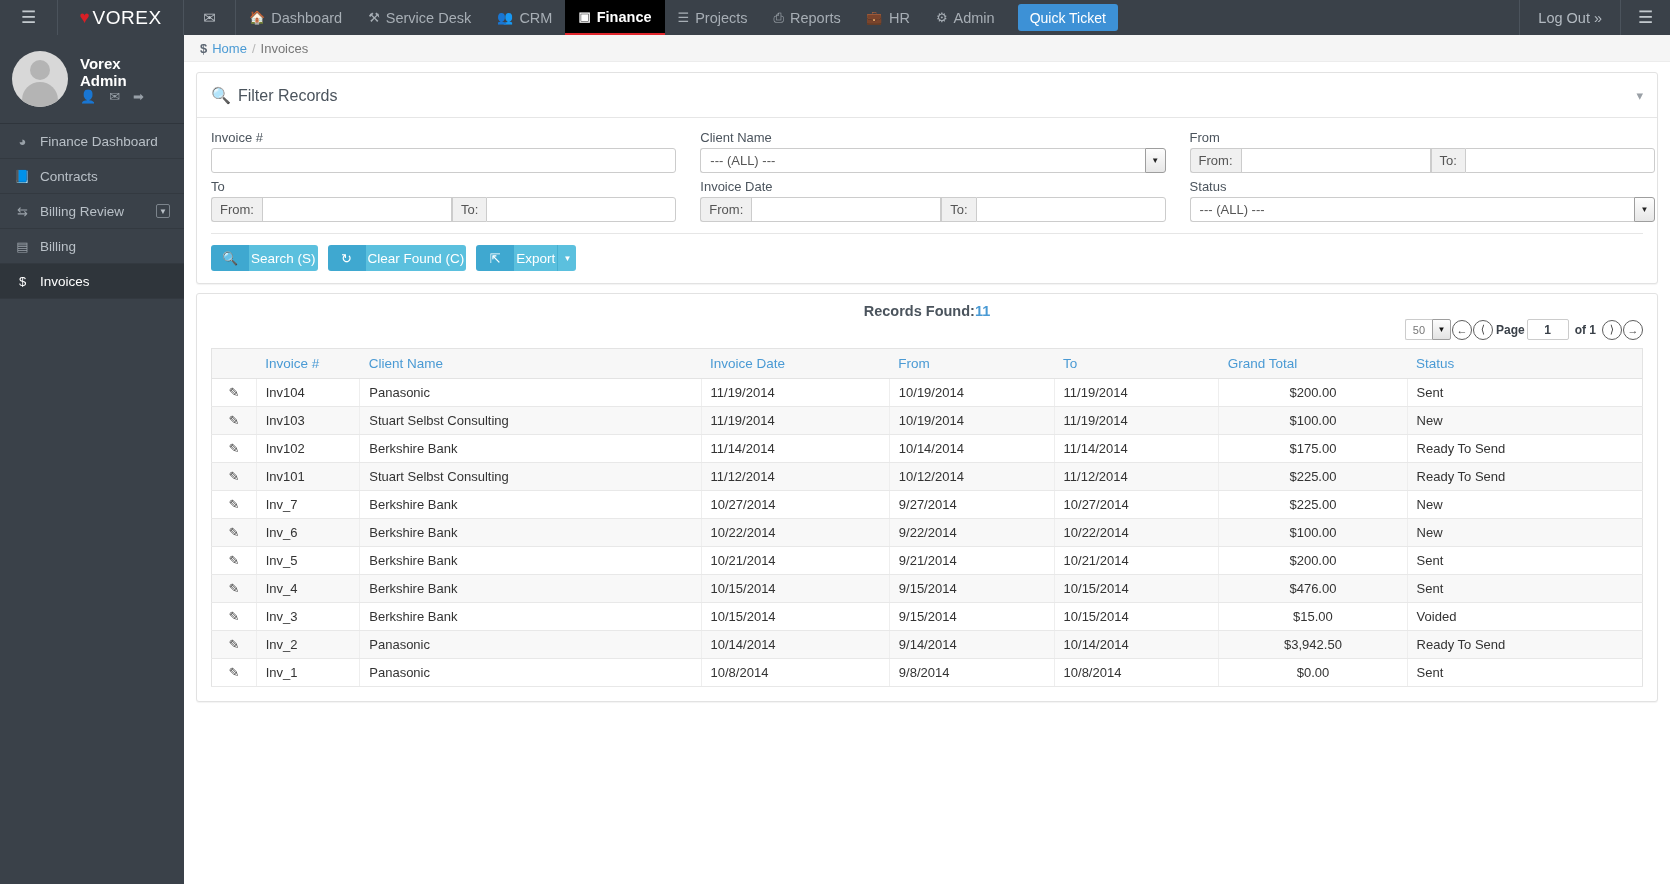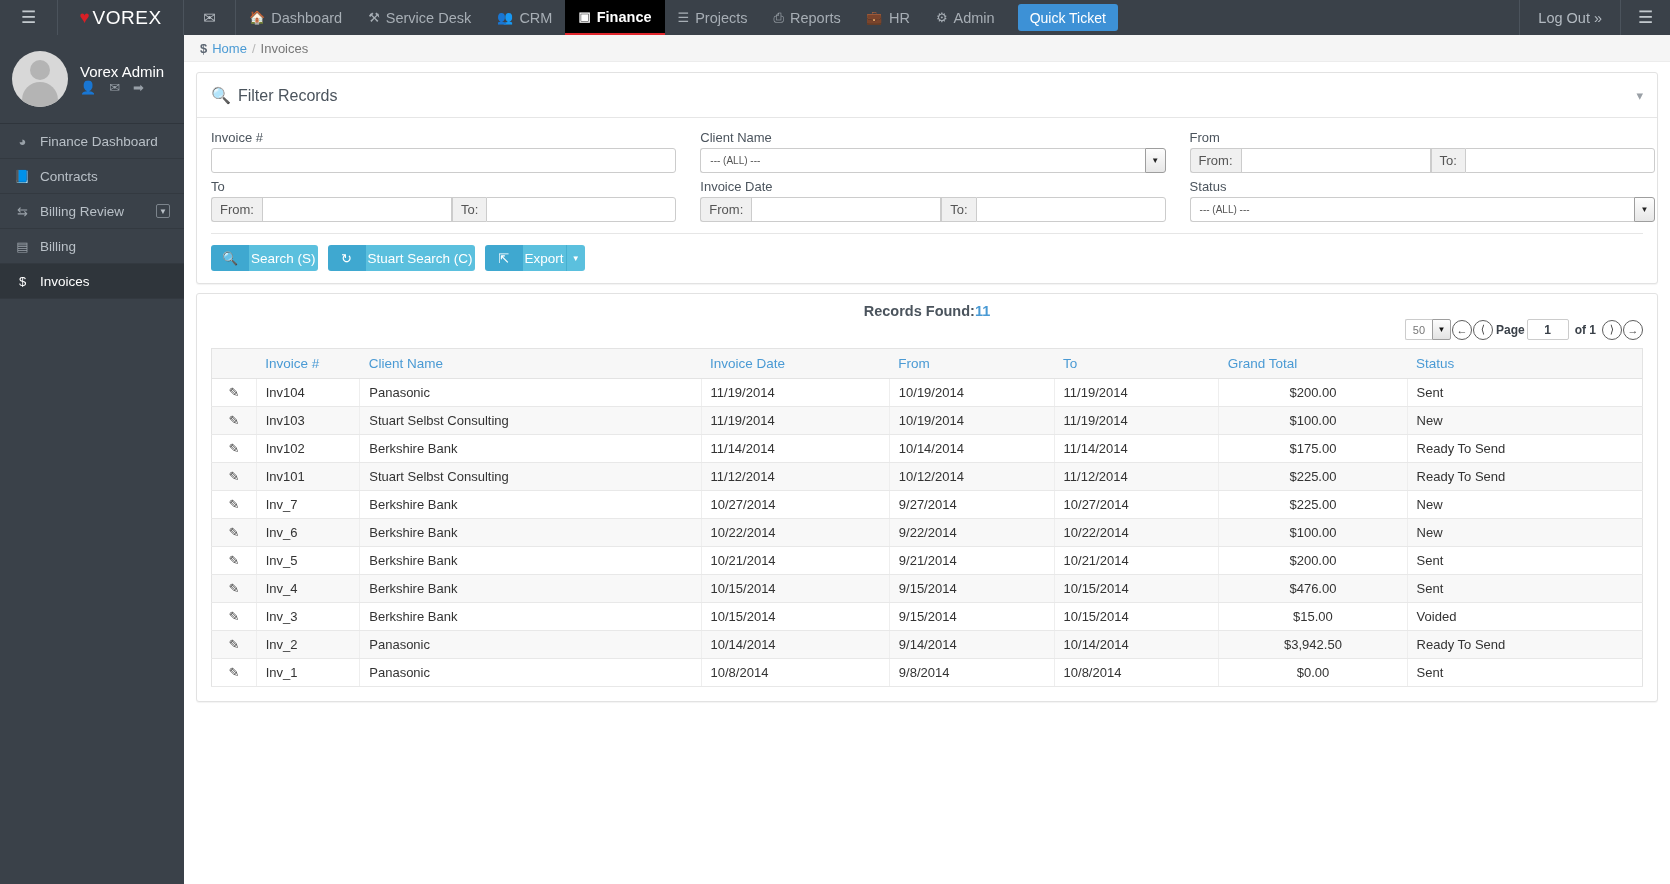--- a/index.html
+++ b/index.html
@@ -71,21 +71,21 @@
     position:relative; overflow:hidden;
   }
   .avatar::before{
     content:""; position:absolute; left:50%; top:9px; width:20px;height:20px;
     background:#b4b4b4; border-radius:50%; transform:translateX(-50%);
   }
   .avatar::after{
     content:""; position:absolute; left:50%; top:31px; width:36px;height:30px;
     background:#b4b4b4; border-radius:18px 18px 0 0; transform:translateX(-50%);
   }
-  .side-user-name{ color:#fff; font-size:15px; font-weight:normal; }
+  .side-user-name{ color:#fff; font-size:15px; font-weight:bold; }
   .side-user-icons{ display:flex; gap:13px; color:#98a0a8; font-size:13px; }
   .side-user-icons span{ cursor:pointer; }
   .side-menu{ }
   .side-item{
     display:flex; align-items:center; height:35px; padding:0 14px;
     color:#b9c0c7; font-size:13.5px; border-bottom:1px solid #333940;
     cursor:pointer; gap:9px;
   }
   .side-item.active{ background:#2f353b; color:#ffffff; }
   .side-item .ic{ width:17px; text-align:center; font-size:13px; color:#9aa2a9;}
@@ -125,21 +125,21 @@
   .fld-label{ font-size:13px; color:#4b545d; margin:3px 0 3px 0; }
   .inp{
     width:100%; height:25px; border:1px solid #ccc; border-radius:3px;
     background:#fff; font-size:13px; padding:0 6px; color:#444;
     font-family:"Liberation Sans", sans-serif;
   }
   .sel-wrap{ display:flex; width:100%; }
   .sel-box{
     flex:1; height:25px; border:1px solid #ccc; border-right:none;
     border-radius:3px 0 0 3px; background:#fff; display:flex; align-items:center;
-    padding:0 9px; font-size:10px; color:#555;
+    padding:0 9px; font-size:13px; color:#555;
   }
   .sel-btn{
     width:21px; height:25px; border:1px solid #9e9e9e; border-radius:0 3px 3px 0;
     background:linear-gradient(#fdfdfd,#e7e7e7);
     display:flex;align-items:center;justify-content:center; font-size:8px; color:#222;
     cursor:pointer;
   }
   .daterange{ display:flex; width:100%; }
   .dr-addon{
     height:25px; background:#f0f0f0; border:1px solid #ccc; border-right:none;
@@ -393,21 +393,21 @@
 
           </div>
 
           <div class="filter-actions">
             <div class="btn">
               <div class="bico">🔍</div>
               <div class="blab">Search (S)</div>
             </div>
             <div class="btn">
               <div class="bico">↻</div>
-              <div class="blab">Stuart Search (C)</div>
+              <div class="blab">Clear Found (C)</div>
             </div>
             <div class="btn">
               <div class="bico">⇱</div>
               <div class="blab">Export</div>
               <div class="bcaret">▼</div>
             </div>
           </div>
         </div>
       </div>
 

